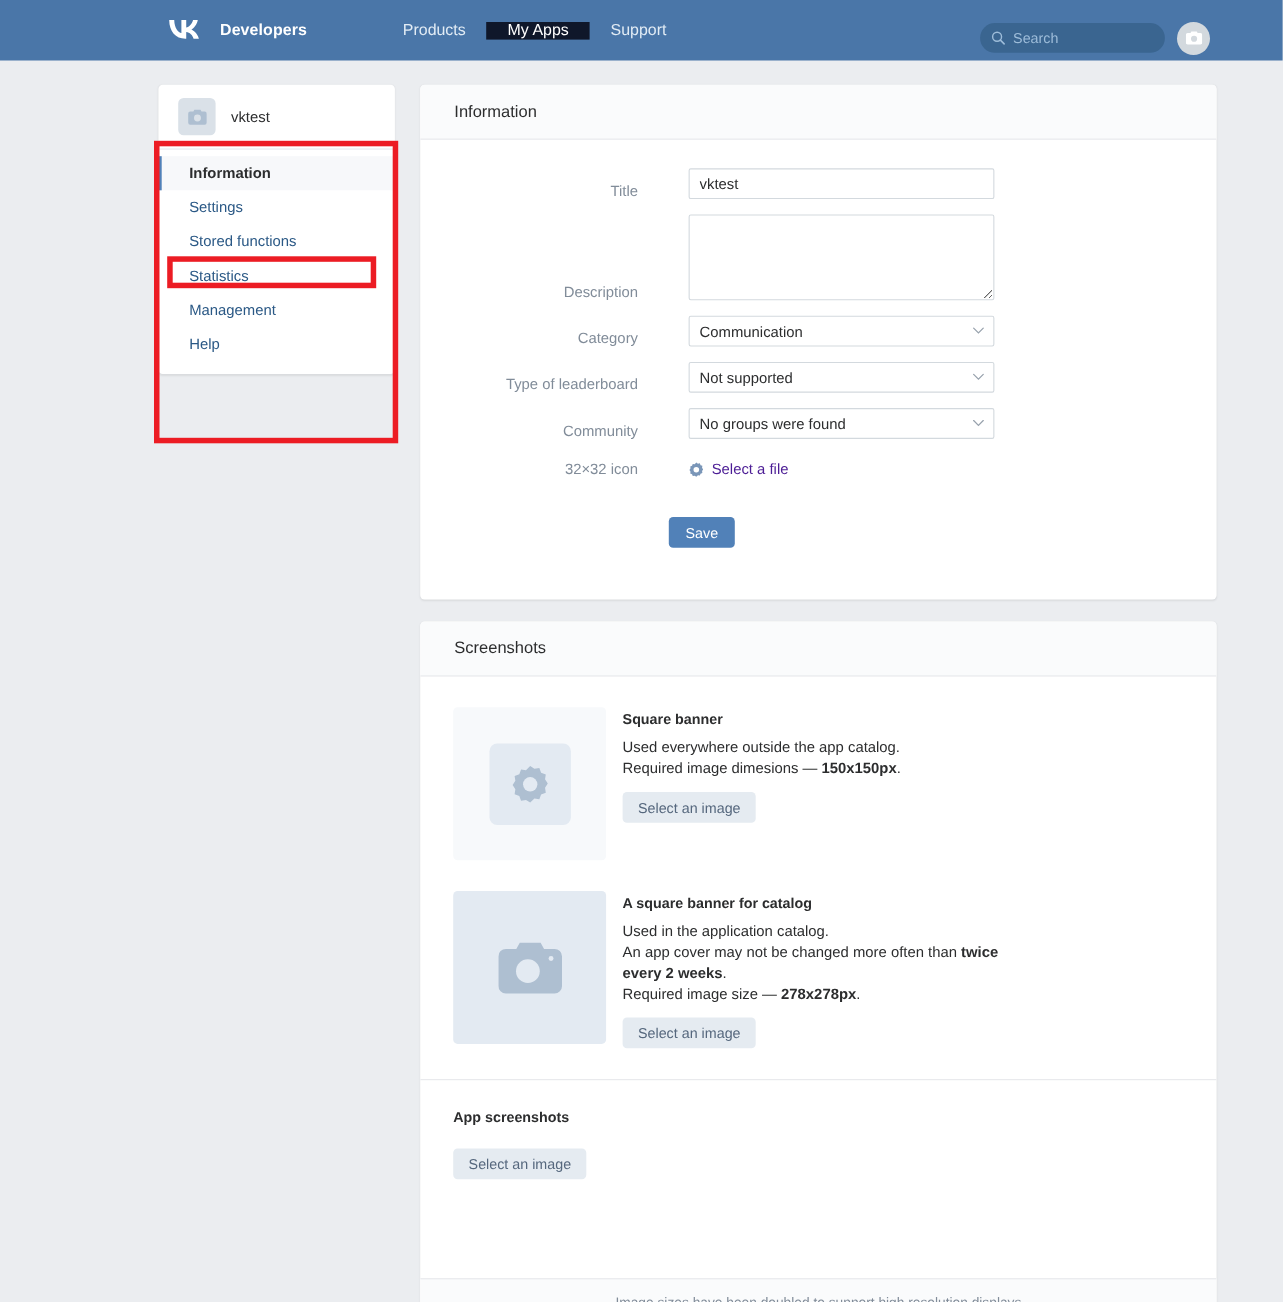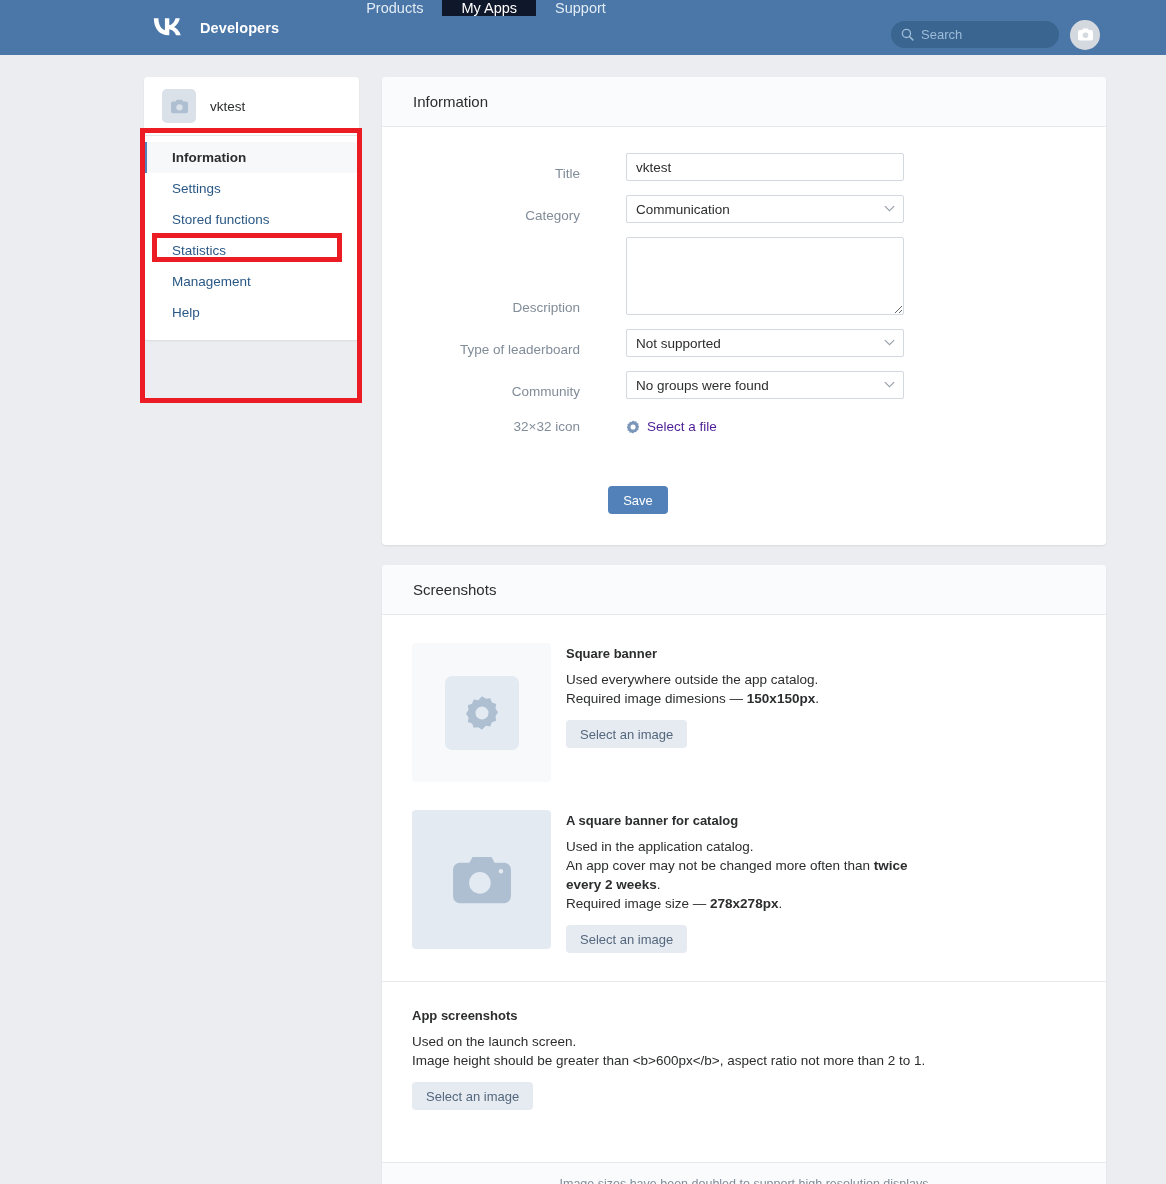--- a/index.html
+++ b/index.html
@@ -21,21 +21,21 @@
   .nav-brand {
     display: flex; align-items: center;
     margin-left: 148px;
     gap: 14px;
   }
   .vk-logo { width: 38px; height: 26px; display: block; }
   .brand-text {
     color: #ffffff; font-size: 14.5px; font-weight: bold;
     letter-spacing: .1px;
   }
-  .nav-links { display: flex; align-items: flex-start; margin-left: 68px; }
+  .nav-links { display: flex; align-items: center; margin-left: 68px; }
   .nav-link {
     display: flex; align-items: center;
     padding: 0 19px;
     color: #e2ecf5; font-size: 14.5px;
     text-decoration: none; cursor: pointer;
     white-space: nowrap;
   }
   .nav-link.active { background: #0f172a; color: #ffffff; }
 
   .nav-right {
@@ -159,21 +159,21 @@
   }
   .chev {
     position: absolute; right: 9px; top: 10px;
     width: 11px; height: 7px; pointer-events: none; display: block;
   }
   .file-row { display: flex; align-items: center; gap: 7px; padding-top: 5px; }
   .file-link {
     font-size: 13.5px; color: #4c1d95; cursor: pointer;
   }
   .btn-save {
-    margin-left: 226px; margin-top: 38px;
+    margin-left: 226px; margin-top: 22px;
     width: 60px; height: 28px;
     background: #5181b8; border: none; border-radius: 4px;
     color: #ffffff; font-size: 13px; cursor: pointer;
     font-family: "Liberation Sans", sans-serif;
   }
 
   
   .shot-block {
     display: flex; gap: 15px;
     padding: 28px 30px 0 30px;
@@ -265,37 +265,37 @@
   <div class="card" id="card-information">
     <div class="card-head">Information</div>
     <div class="form">
 
       <div class="frow">
         <div class="flabel">Title</div>
         <input class="finput" type="text" value="vktest" style="">
       </div>
 
       <div class="frow">
+        <div class="flabel">Description</div>
+        <textarea class="ftextarea" style=""></textarea>
+      </div>
+
+      <div class="frow">
         <div class="flabel">Category</div>
         <div class="fselect-wrap">
           <select class="fselect">
             <option>Communication</option>
           </select>
           <svg class="chev" viewBox="0 0 12 8">
             <polyline points="1,1.5 6,6.5 11,1.5" fill="none" stroke="#98a2ad" stroke-width="1.3" stroke-linecap="round"></polyline>
           </svg>
         </div>
       </div>
 
       <div class="frow">
-        <div class="flabel">Description</div>
-        <textarea class="ftextarea" style=""></textarea>
-      </div>
-
-      <div class="frow">
         <div class="flabel">Type of leaderboard</div>
         <div class="fselect-wrap">
           <select class="fselect">
             <option>Not supported</option>
           </select>
           <svg class="chev" viewBox="0 0 12 8">
             <polyline points="1,1.5 6,6.5 11,1.5" fill="none" stroke="#98a2ad" stroke-width="1.3" stroke-linecap="round"></polyline>
           </svg>
         </div>
       </div>
@@ -363,23 +363,19 @@
           <span>Used in the application catalog.</span><br>
           <span>An app cover may not be changed more often than </span><b>twice every 2 weeks</b><span>.</span><br>
           <span>Required image size — </span><b>278x278px</b><span>.</span>
         </div>
         <button class="btn-image">Select an image</button>
       </div>
     </div>
 
     <div class="appshots">
       <div class="shot-title">App screenshots</div>
-      <div class="shot-desc">
-        <span>Used on the launch screen.</span><br>
-        <span>Image height should be greater than &lt;b&gt;600px&lt;/b&gt;, aspect ratio not more than 2 to 1.</span>
-      </div>
       <button class="btn-image">Select an image</button>
     </div>
 
     <div class="card-foot">Image sizes have been doubled to support high resolution displays</div>
   </div>
 
 </div>
 
 </body></html>

